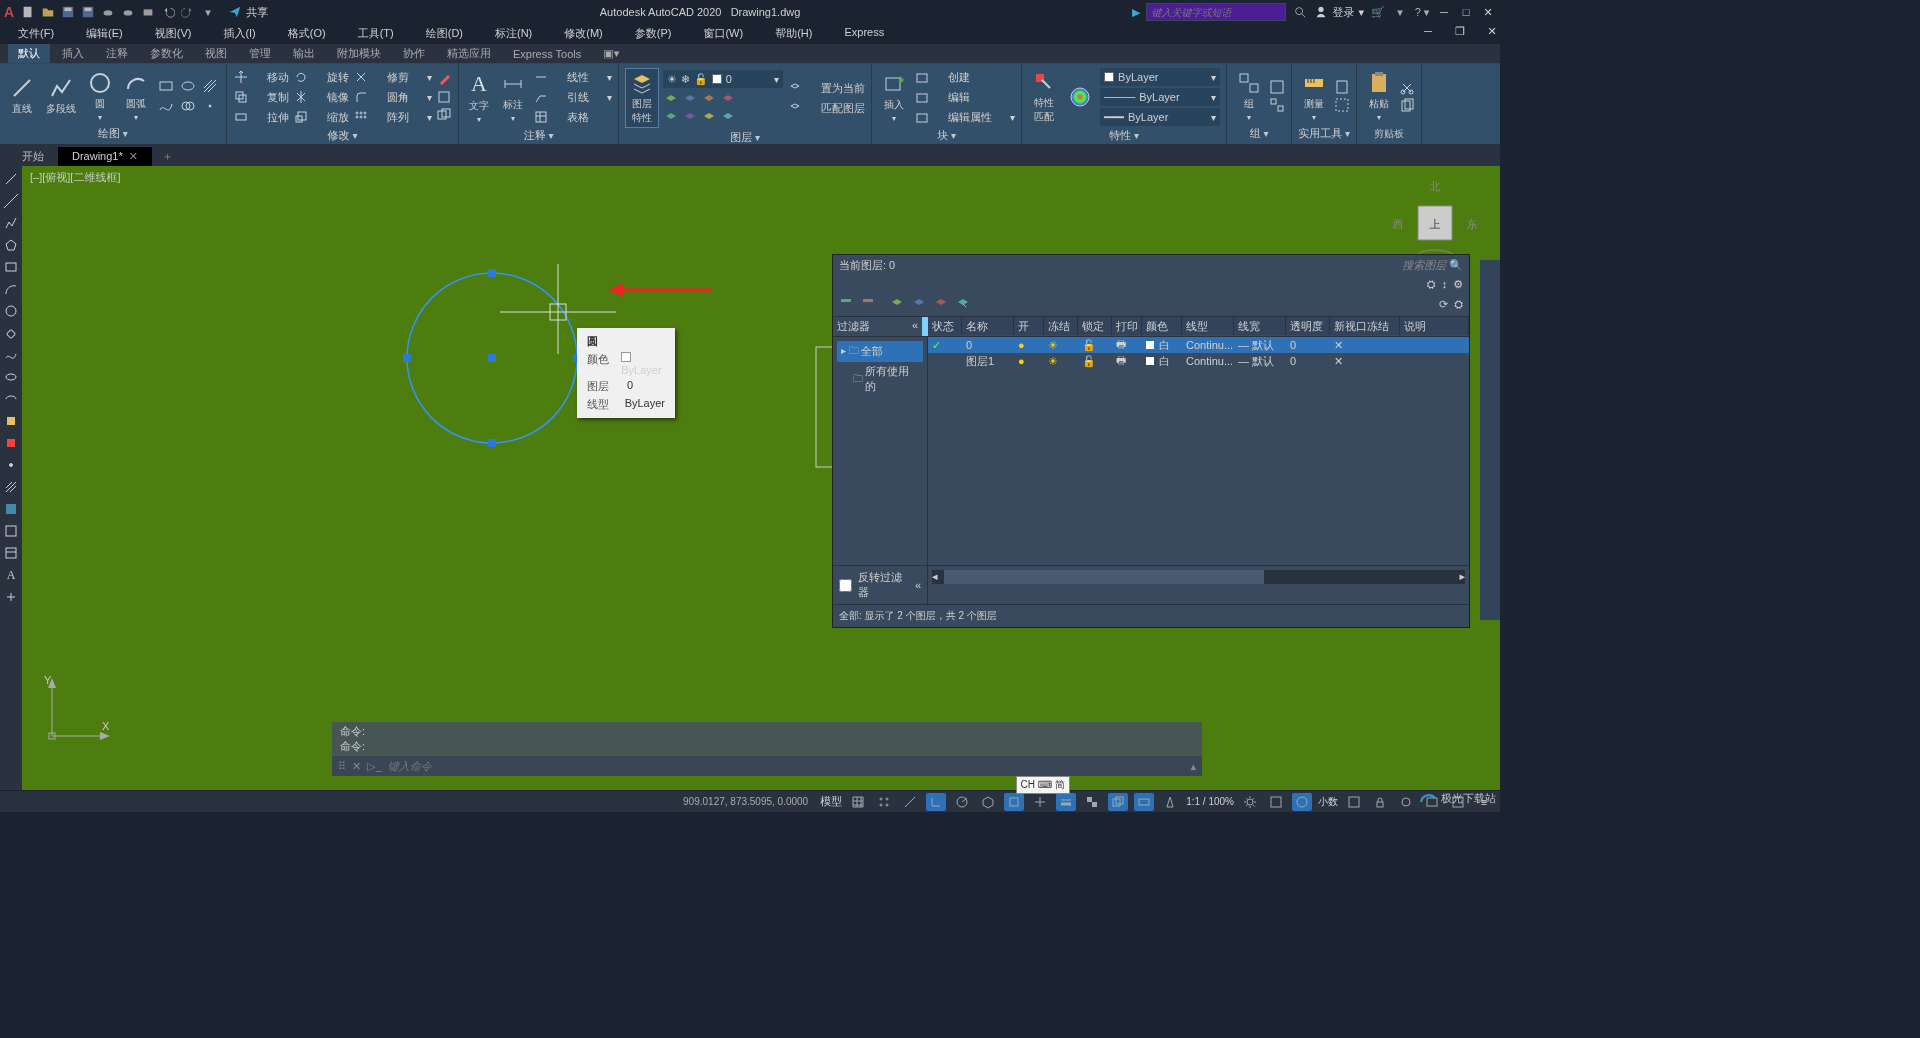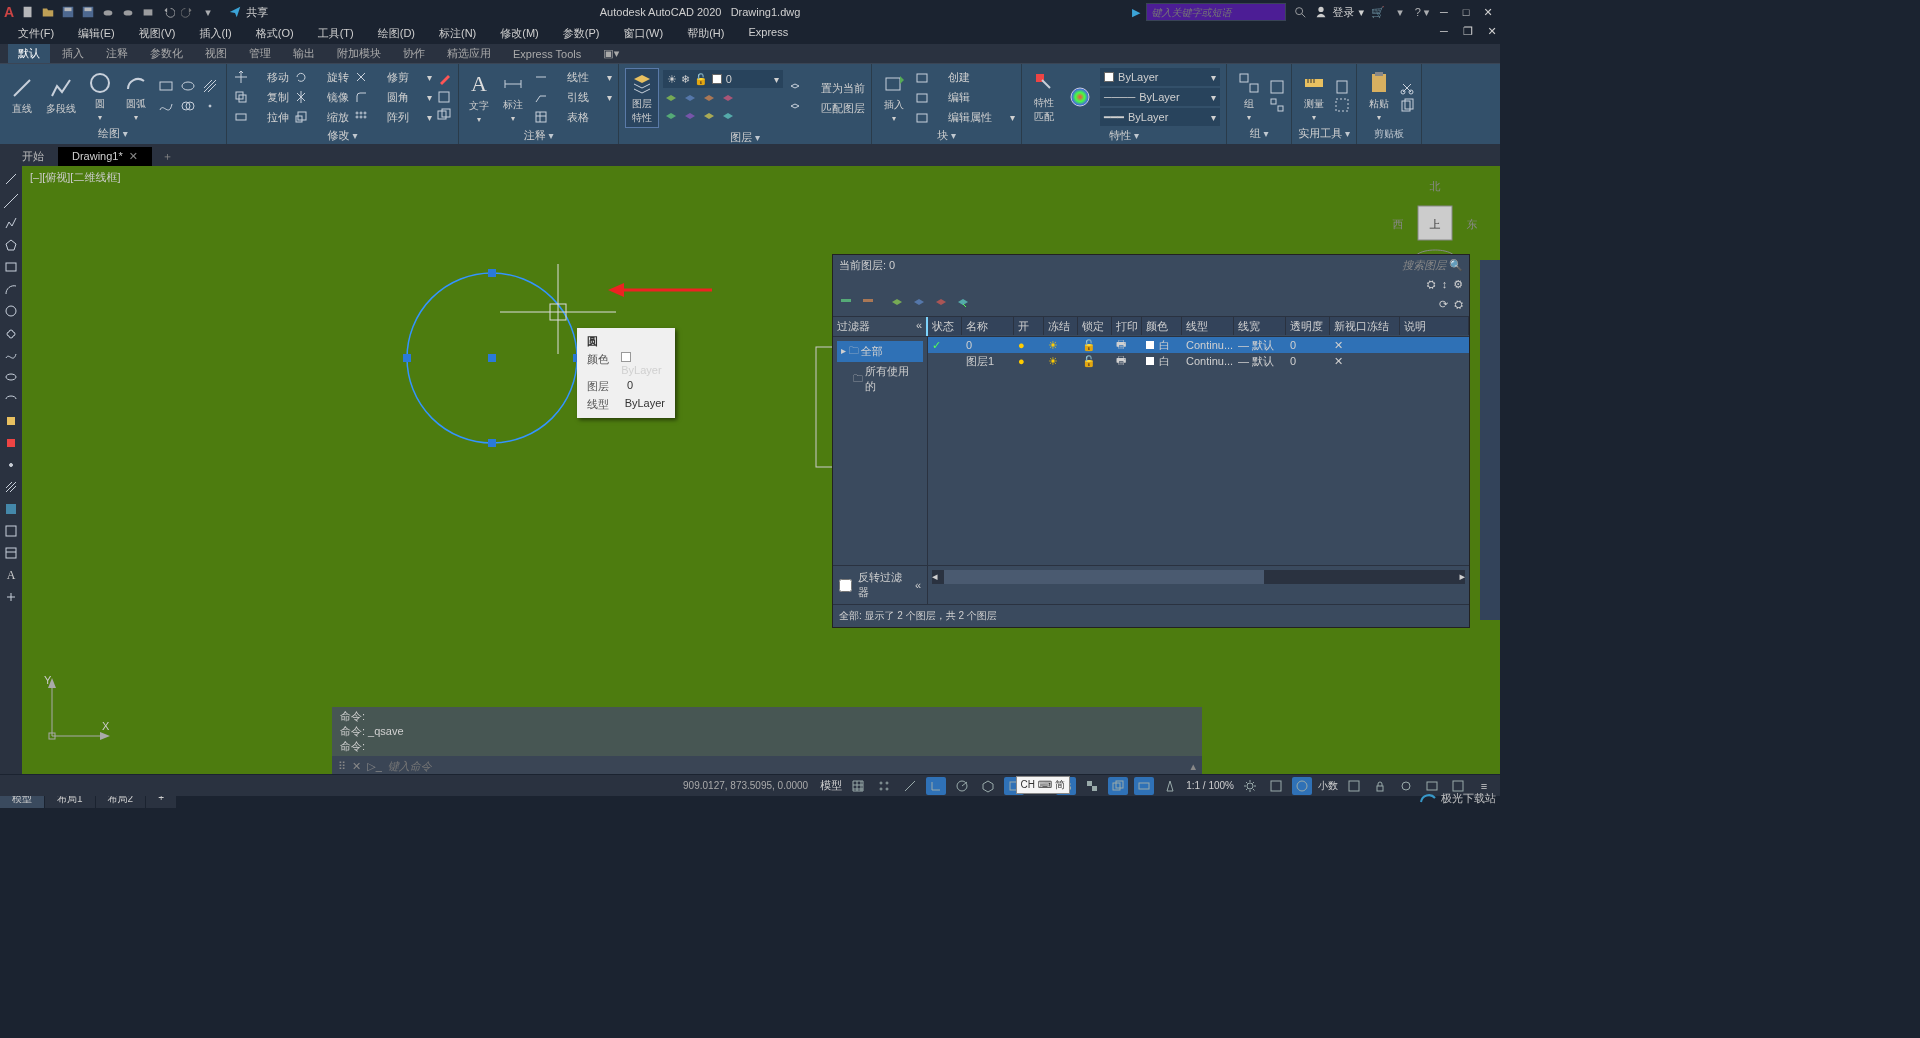--- a/index.html
+++ b/index.html
@@ -8,21 +8,21 @@
 .titlebar .logo { color:#c44; font-weight:bold; font-size:14px; margin-right:6px; }
 .titlebar .tb-icons { display:flex; gap:4px; }
 .tb-ico { width:16px; height:16px; display:flex; align-items:center; justify-content:center; opacity:.8; }
 .tb-ico svg { width:14px; height:14px; }
 .titlebar .share { margin-left:12px; display:flex; align-items:center; gap:4px; color:#3ba4d8; }
 .titlebar .center { flex:1; text-align:center; font-size:11px; color:#ccc; }
 .titlebar .right { display:flex; align-items:center; gap:6px; }
 .search-box { background:#4c1d95; height:18px; width:140px; display:flex; align-items:center; padding:0 4px; border:1px solid #394456; }
 .search-box input { background:transparent; border:none; color:#888; width:100%; outline:none; font-size:10px; font-style:italic; }
 .win-btn { width:16px; height:14px; display:flex; align-items:center; justify-content:center; }
-.menubar { height:20px; background:#1b2330; display:flex; padding-left:10px; gap:8px; }
+.menubar { height:20px; background:#1b2330; display:flex; padding-left:10px; gap:16px; }
 .menubar .mi { padding:2px 8px; font-size:11px; }
 .sub-menubar { height:20px; background:#2a3240; display:flex; align-items:center; padding-left:8px; gap:2px; border-bottom:1px solid #3a4555; }
 .sub-menubar .tab { padding:2px 10px; font-size:11px; color:#aaa; }
 .sub-menubar .tab.active { background:#33506a; color:#fff; }
 .ribbon { height:80px; background:#33506a; display:flex; align-items:stretch; }
 .panel { border-right:1px solid #2a3b4a; padding:4px 6px 2px 6px; display:flex; flex-direction:column; justify-content:space-between; }
 .panel-body { display:flex; align-items:center; gap:4px; flex:1; }
 .panel-title { text-align:center; font-size:10px; color:#c0c8d0; padding-top:2px; padding-bottom:1px; }
 .big-btn { display:flex; flex-direction:column; align-items:center; gap:2px; padding:2px 4px; }
 .big-btn .lbl { font-size:10px; }
@@ -50,21 +50,21 @@
 .tooltip .sw { width:10px; height:10px; border:1px solid #999; display:inline-block; margin-right:4px; background:#fff; }
 .viewcube { position:absolute; top:12px; right:20px; width:90px; height:90px; }
 .ucs { position:absolute; bottom:42px; left:20px; }
 .cmd-area { position:absolute; bottom:14px; left:310px; width:870px; }
 .cmd-hist { background:rgba(70,80,95,.85); color:#aaa; font-size:10px; padding:2px 8px; }
 .cmd-line { background:#3a4555; height:20px; display:flex; align-items:center; padding:0 6px; gap:6px; }
 .cmd-line input { background:transparent; border:none; color:#888; flex:1; outline:none; font-style:italic; font-size:11px; }
 .model-tabs { position:absolute; left:0; bottom:22px; height:18px; display:flex; background:#2a3240; }
 .model-tabs .mt { padding:2px 12px; font-size:10px; border-right:1px solid #1b2330; }
 .model-tabs .mt.active { background:#3a4a5e; }
-.statusbar { position:absolute; bottom:16px; left:0; right:0; height:22px; background:#2a3240; display:flex; align-items:center; justify-content:flex-end; padding:0 6px; gap:6px; border-top:1px solid #1b2330; }
+.statusbar { position:absolute; bottom:0; left:0; right:0; height:22px; background:#2a3240; display:flex; align-items:center; justify-content:flex-end; padding:0 6px; gap:6px; border-top:1px solid #1b2330; }
 .statusbar .coords { color:#aaa; font-size:10px; margin-right:6px; }
 .sb-btn { width:20px; height:18px; display:flex; align-items:center; justify-content:center; border-radius:2px; }
 .sb-btn.active { background:#2f71b6; }
 .layer-panel { position:absolute; top:254px; left:832px; width:638px; height:374px; background:#3a4a5e; border:1px solid #222; display:flex; flex-direction:column; }
 .lp-title { height:20px; display:flex; align-items:center; justify-content:space-between; padding:0 6px; font-size:11px; }
 .lp-toolbar { height:24px; display:flex; align-items:center; padding:0 6px; gap:6px; border-bottom:1px solid #2a3240; }
 .lp-toolbar .spacer { flex:1; }
 .lp-body { flex:1; display:flex; }
 .lp-tree { width:95px; background:#3a4a5e; border-right:1px solid #2a3240; padding:4px; }
 .lp-filter-hdr { font-size:10px; padding:2px 4px; display:flex; justify-content:space-between; }
@@ -851,21 +851,20 @@
         <line x1="10" y1="60" x2="62" y2="60" stroke="#aaa"></line>
         <polygon points="68,60 58,56 58,64" fill="#aaa"></polygon>
         <text x="60" y="54" fill="#ccc" font-size="11">X</text>
         <rect x="7" y="57" width="6" height="6" fill="none" stroke="#aaa"></rect>
       </svg>
     </div>
 
     <div class="cmd-area">
       <div class="cmd-hist">
         <div>命令:</div>
-        <div>命令: _qsave</div>
         <div>命令:</div>
       </div>
       <div class="cmd-line">
         <span style="color:#888">⠿</span>
         <span style="color:#888">✕</span>
         <span style="color:#888">▷_</span>
         <input placeholder="键入命令" style="">
         <span style="color:#888">▴</span>
       </div>
     </div>
@@ -1029,21 +1028,21 @@
         </svg></span>
     <span><svg width="16" height="16">
           <path d="M3 6l5-3 5 3-5 3z" fill="#5aa" stroke="none"></path>
           <path d="M8 8l3 3" stroke="#5f5"></path>
         </svg></span>
     <div class="spacer"></div>
     <span>⟳</span>
     <span>⛭</span>
   </div>
   <div style="display:flex;border-bottom:1px solid #2a3240">
-    <div class="lp-filter-hdr" style="width:95px;border-right:2px solid #7dd3fc">
+    <div class="lp-filter-hdr" style="width:95px;border-right:6px solid #7dd3fc">
         <span>过滤器</span>
         <span>«</span>
       </div>
     <div class="lp-hdr" style="flex:1">
       <div class="c" style="width:34px">状态</div>
       <div class="c" style="width:52px">名称</div>
       <div class="c" style="width:30px">开</div>
       <div class="c" style="width:34px">冻结</div>
       <div class="c" style="width:34px">锁定</div>
       <div class="c" style="width:30px">打印</div>

